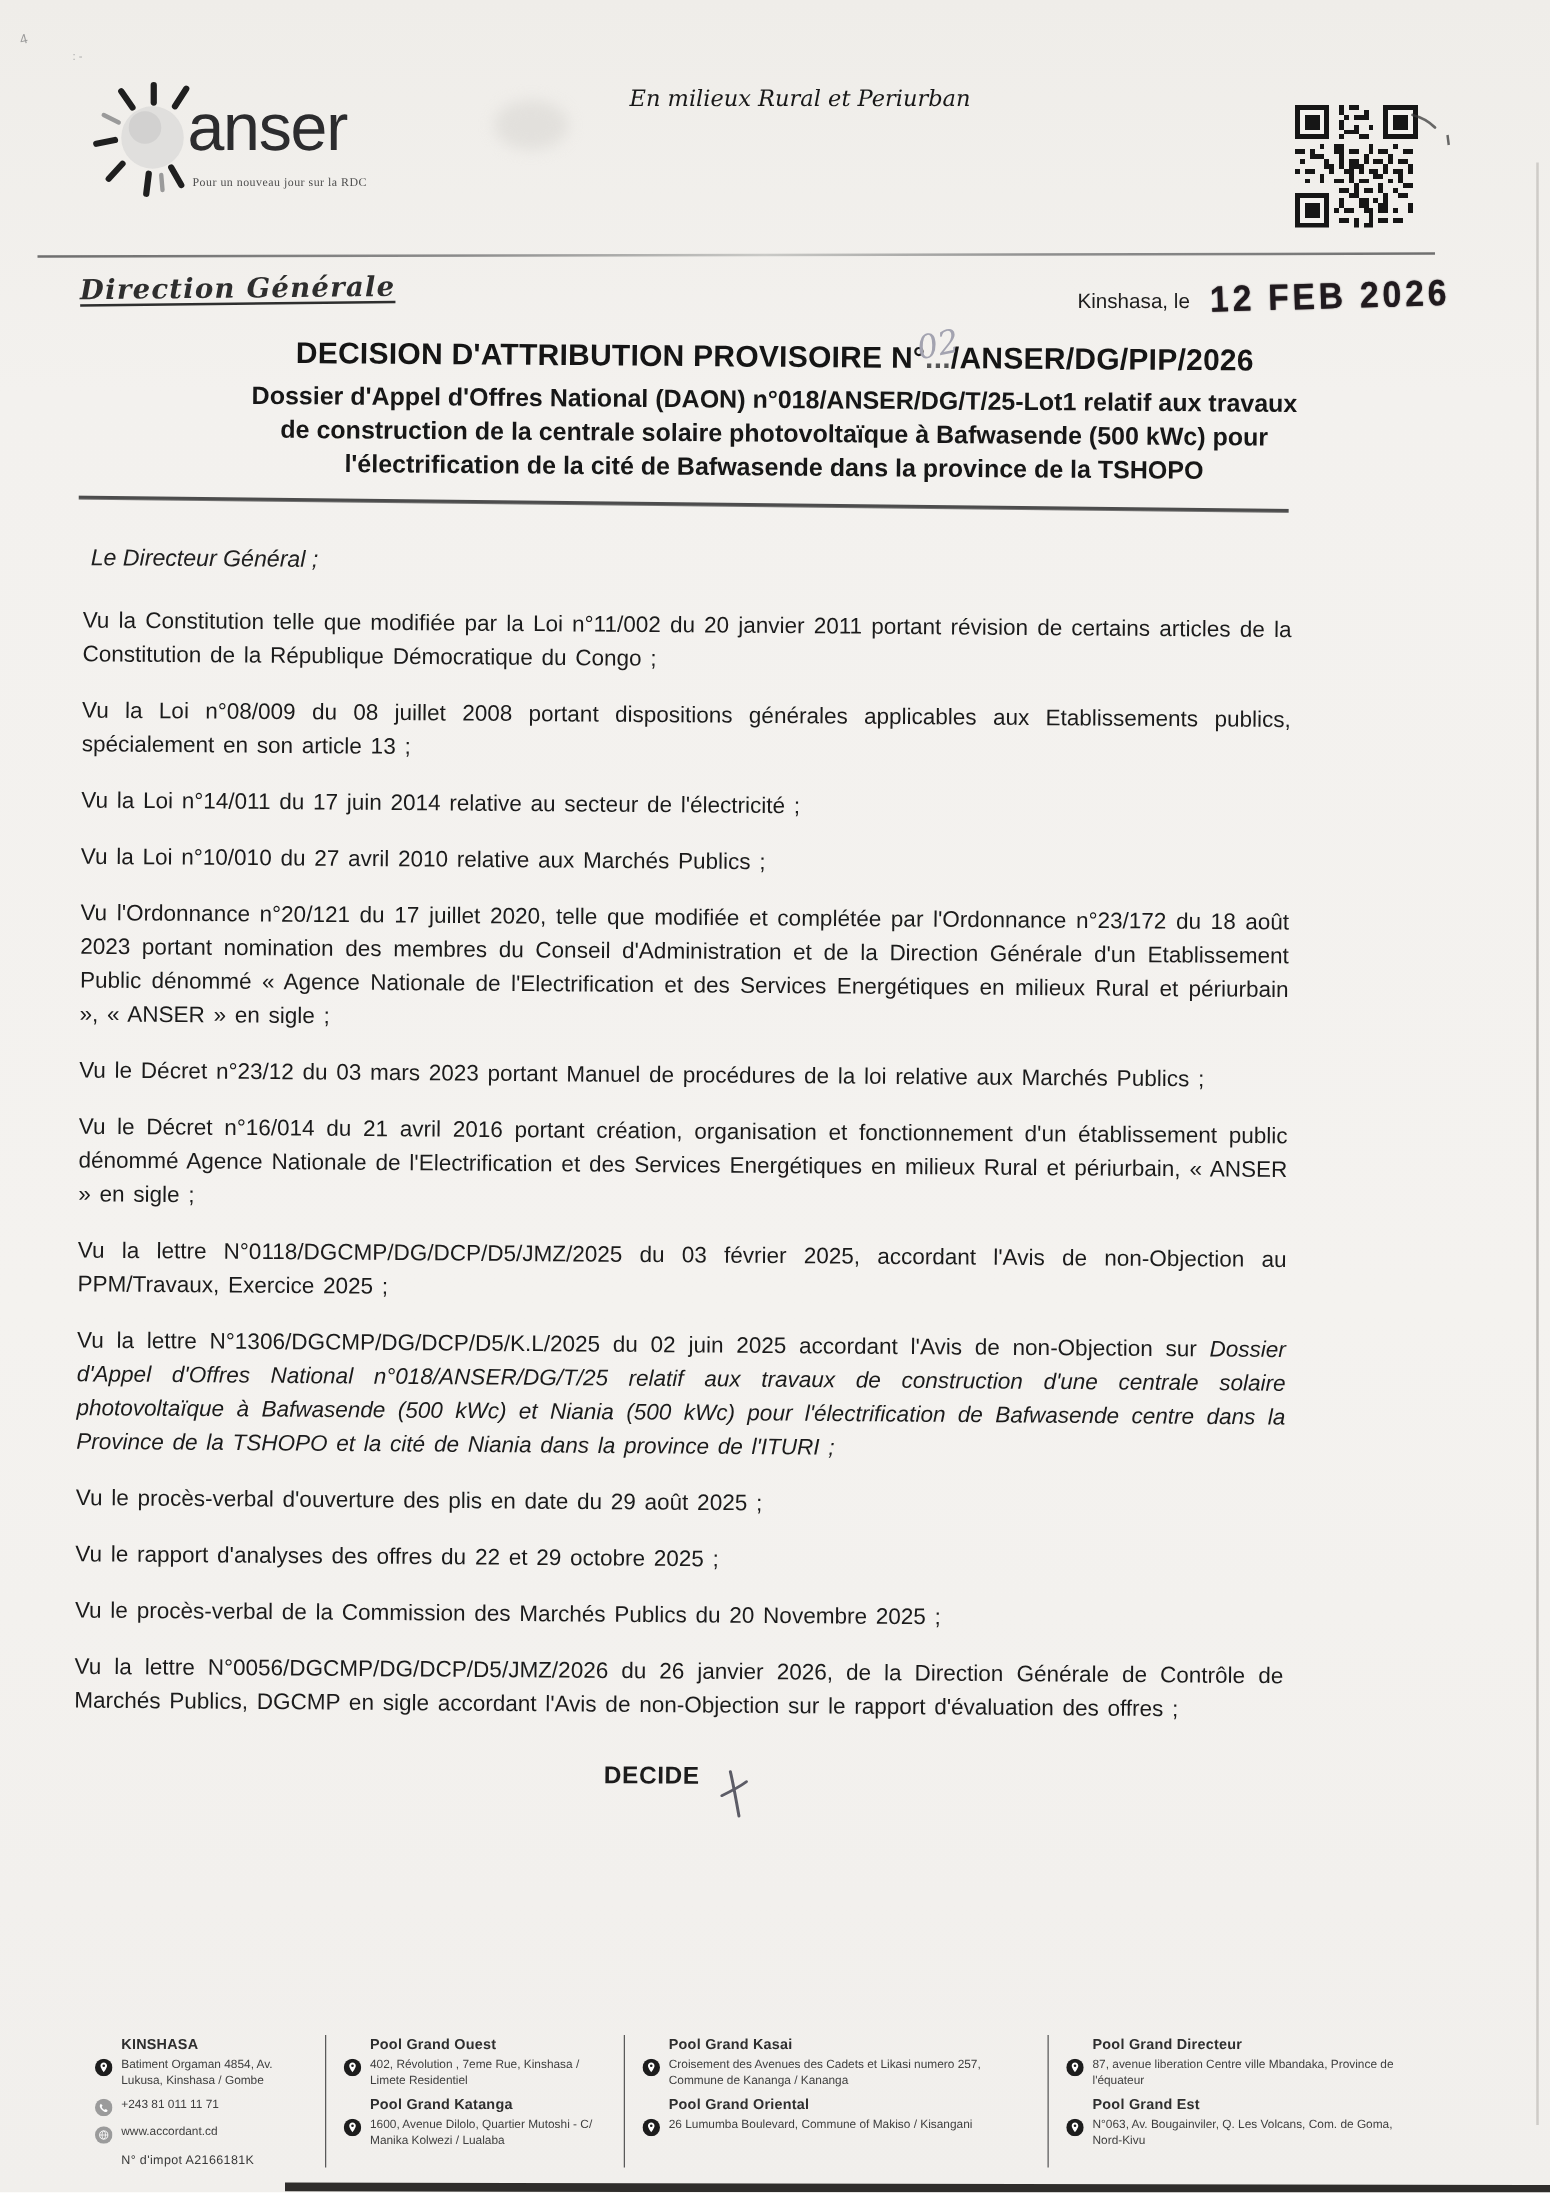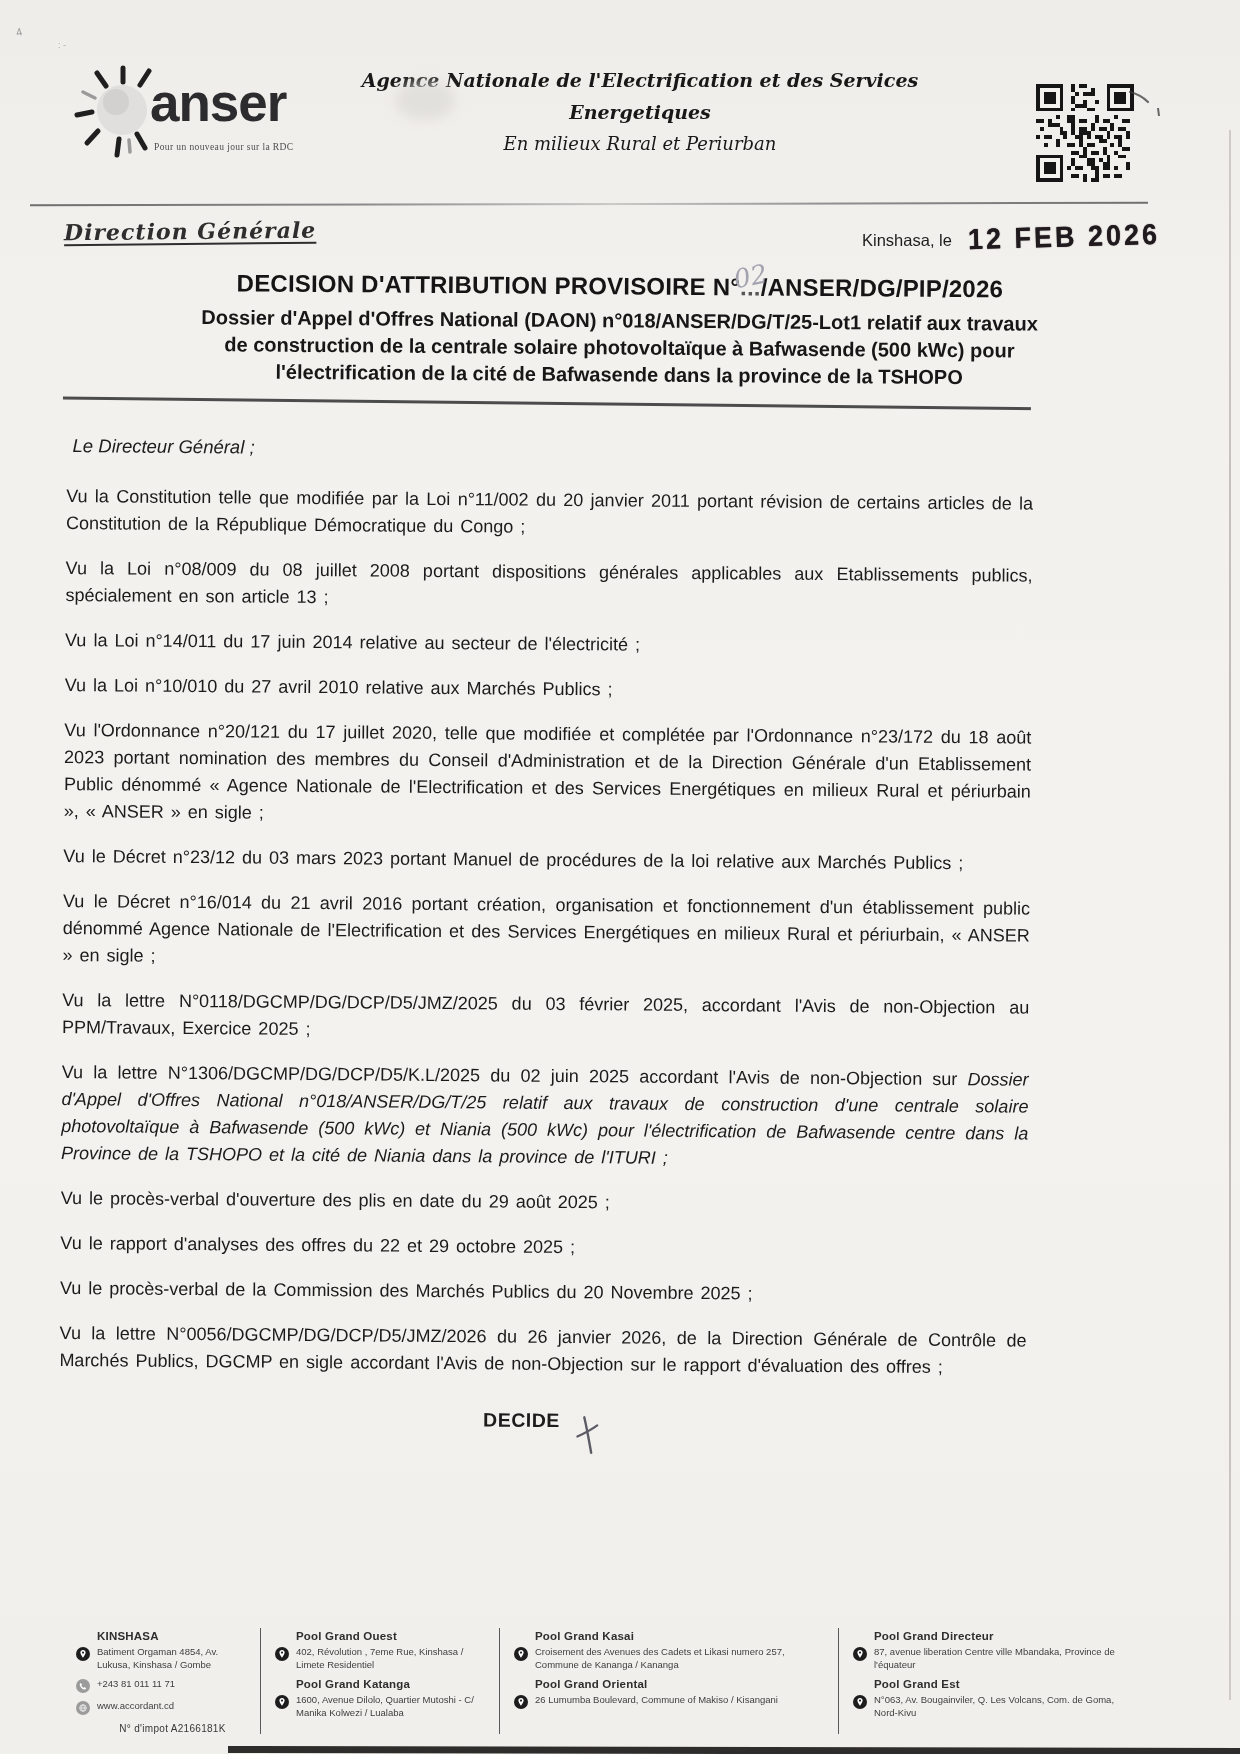--- a/index.html
+++ b/index.html
@@ -11,21 +11,21 @@
   .smudge{position:absolute;border-radius:50%;filter:blur(6px);}
   .edge-line{position:absolute;right:9px;top:130px;height:1570px;width:2px;
     background:linear-gradient(#cfccc8,#b9b6b2,#cfccc8);}
   .bottom-bar{position:absolute;bottom:0;left:228px;right:0;height:7px;background:#2f2d2b;transform:rotate(.12deg);}
   .pencil{position:absolute;color:#9a9a9a;font-size:11px;transform:rotate(-14deg);}
   .pencil2{position:absolute;color:#ababab;font-size:9px;}
 
   
   .logo{position:absolute;left:54px;top:64px;width:320px;height:112px;}
   .sun{position:absolute;left:18px;top:-4px;}
-  .brand{position:absolute;left:96px;top:8px;font-size:53px;font-weight:bold;
+  .brand{position:absolute;left:96px;top:8px;font-size:53px;font-weight:normal;
     letter-spacing:-1px;color:#2c2c2e;}
   .tagline{position:absolute;left:100px;top:78px;font-size:9.5px;color:#4c4c4c;letter-spacing:.4px;font-family:Liberation Serif, serif;}
   .script-block{position:absolute;left:330px;top:64px;width:620px;text-align:center;
     font-family:"DejaVu Serif","Liberation Serif",serif;font-style:italic;color:#181818;}
   .script-block .l1{font-size:21px;font-weight:bold;line-height:33px;}
   .script-block .l2{font-size:19px;font-weight:bold;line-height:32px;}
   .script-block .l3{font-size:18px;font-weight:normal;line-height:32px;}
   .qr{position:absolute;left:1034px;top:84px;}
   .hmark{position:absolute;left:1128px;top:86px;color:#333;opacity:.75;}
   .header-rule{position:absolute;left:30px;top:203px;width:1118px;height:2px;transform:rotate(-.12deg);
@@ -64,21 +64,21 @@
   .fcol{padding:0 12px 0 14px;}
   .fcol+.fcol{border-left:1.5px solid #5a5a5a;}
   .fcol1{width:172px;}
   .fcol2{width:212px;}
   .fcol3{width:312px;}
   .fcol4{width:265px;}
   .ftitle{font-size:11.5px;font-weight:bold;color:#2e2e2e;margin:2px 0 4px 21px;letter-spacing:.2px;}
   .frow{display:flex;gap:7px;margin:2px 0 7px 0;}
   .ficon{flex:0 0 14px;width:14px;height:14px;margin-top:1px;}
   .ftext{font-size:9.5px;line-height:12.5px;color:#3e3e3e;}
-  .ftax{margin:8px 0 0 21px;font-size:10px;color:#383838;letter-spacing:.3px;text-align:center;}
+  .ftax{margin:8px 0 0 21px;font-size:10px;color:#383838;letter-spacing:.3px;}
 </style>
 </head>
 <body>
 
 <div class="page">
 
   <span class="pencil" style="left:16px;top:26px;">4</span>
   <span class="pencil2" style="left:58px;top:40px;">: -</span>
 
   <div class="logo">
@@ -97,21 +97,20 @@
       <g stroke="#9a9a9a" stroke-width="3.5" stroke-linecap="round">
         <line x1="23" y1="38" x2="11" y2="32"></line>
         <line x1="57" y1="80" x2="58" y2="92"></line>
       </g>
     </svg>
     <div class="brand">anser</div>
     <div class="tagline">Pour un nouveau jour sur la RDC</div>
   </div>
 
   <div class="script-block">
-    <div class="l2">Agence Nationale de l'Electrification et des Services Energetiques</div>
     <div class="l3">En milieux Rural et Periurban</div>
   </div>
 
   <svg class="qr" width="102" height="98" viewBox="0 0 25 25" shape-rendering="crispEdges">
     <g fill="#161616">
       <rect x="0" y="0" width="7" height="7"></rect>
         <rect x="18" y="0" width="7" height="7"></rect>
         <rect x="0" y="18" width="7" height="7"></rect>
       <rect x="1" y="1" width="5" height="5" fill="#f4f2ef"></rect>
         <rect x="19" y="1" width="5" height="5" fill="#f4f2ef"></rect>

